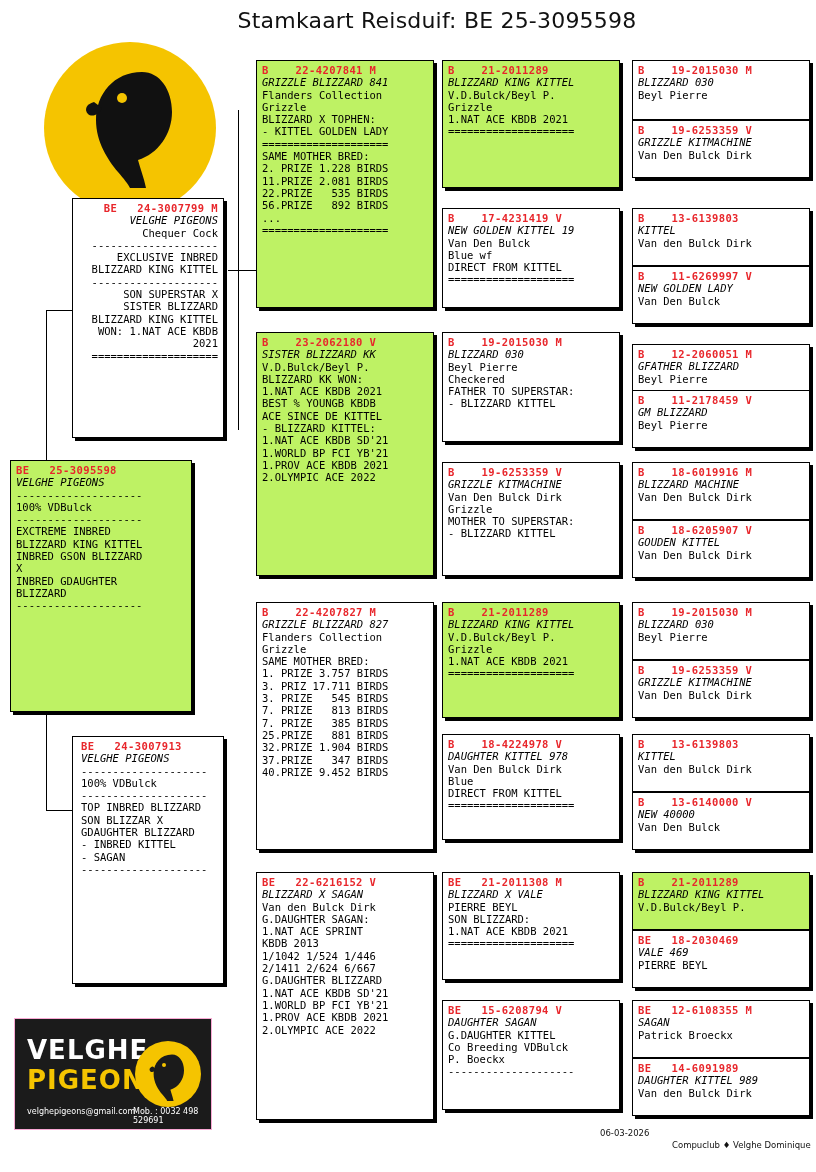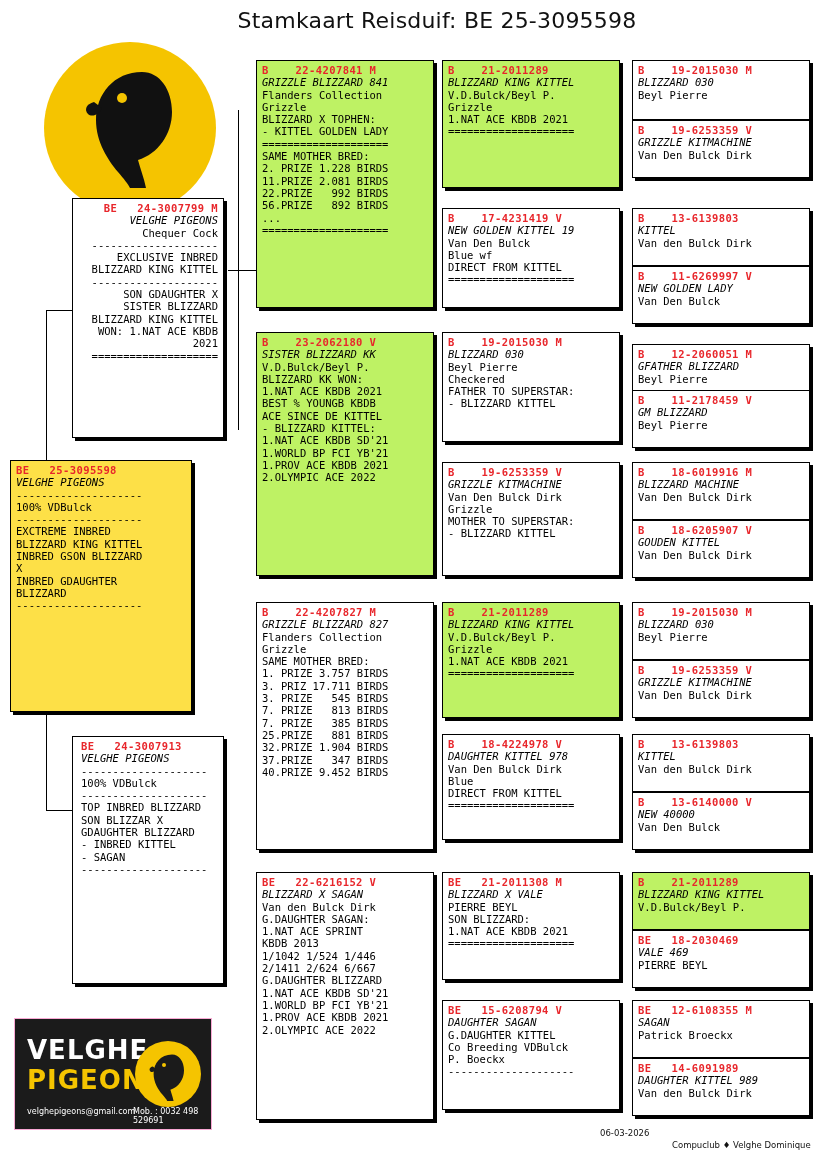--- a/index.html
+++ b/index.html
@@ -28,21 +28,21 @@
     border:1px solid #000;
     box-shadow:3px 3px 0 #000;
     box-sizing:border-box;
     padding:3px 5px 4px 5px;
     font-size:10.5px;
     line-height:12.3px;
     color:#000;
     overflow:hidden;
   }
   .card.tan{background:#bef264;}
-  .card.yellow{background:#fde047;}
+  .card.yellow{background:#bef264;}
   .ring{ 
     color:#e8262b;
     font-weight:bold;
     letter-spacing:0.4px;
     white-space:pre;
     font-size:10.5px;
   }
   .nm{font-style:italic;white-space:pre;}
   .ln{white-space:pre;}
   .sep{white-space:pre;letter-spacing:0px;}
@@ -100,21 +100,21 @@
 
 <div class="card" style="left:72px;top:198px;width:152px;height:240px;text-align:right;">
   <div class="ring">BE   24-3007799 M</div>
   <div class="nm">VELGHE PIGEONS</div>
   <div class="ln">Chequer Cock</div>
   <div class="ln"></div>
   <div class="sep">--------------------</div>
   <div class="ln">EXCLUSIVE INBRED</div>
   <div class="ln">BLIZZARD KING KITTEL</div>
   <div class="sep">--------------------</div>
-  <div class="ln">SON GDAUGHTER X</div>
+  <div class="ln">SON SUPERSTAR X</div>
   <div class="ln">SISTER BLIZZARD</div>
   <div class="ln"></div>
   <div class="ln">BLIZZARD KING KITTEL</div>
   <div class="ln">WON: 1.NAT ACE KBDB</div>
   <div class="ln">2021</div>
   <div class="sep">====================</div>
 </div>
 
 <div class="card yellow" style="left:10px;top:460px;width:182px;height:252px;">
   <div class="ring">BE   25-3095598</div>
@@ -154,21 +154,21 @@
   <div class="nm">GRIZZLE BLIZZARD 841</div>
   <div class="ln">Flanders Collection</div>
   <div class="ln">Grizzle</div>
   <div class="ln">BLIZZARD X TOPHEN:</div>
   <div class="ln">- KITTEL GOLDEN LADY</div>
   <div class="sep">====================</div>
   <div class="ln"></div>
   <div class="ln">SAME MOTHER BRED:</div>
   <div class="ln">2. PRIZE 1.228 BIRDS</div>
   <div class="ln">11.PRIZE 2.081 BIRDS</div>
-  <div class="ln">22.PRIZE   992 BIRDS</div>
+  <div class="ln">22.PRIZE   535 BIRDS</div>
   <div class="ln">56.PRIZE   892 BIRDS</div>
   <div class="ln">...</div>
   <div class="sep">====================</div>
 </div>
 
 <div class="card tan" style="left:256px;top:332px;width:178px;height:244px;">
   <div class="ring">B    23-2062180 V</div>
   <div class="nm">SISTER BLIZZARD KK</div>
   <div class="ln">V.D.Bulck/Beyl P.</div>
   <div class="ln">BLIZZARD KK WON:</div>

